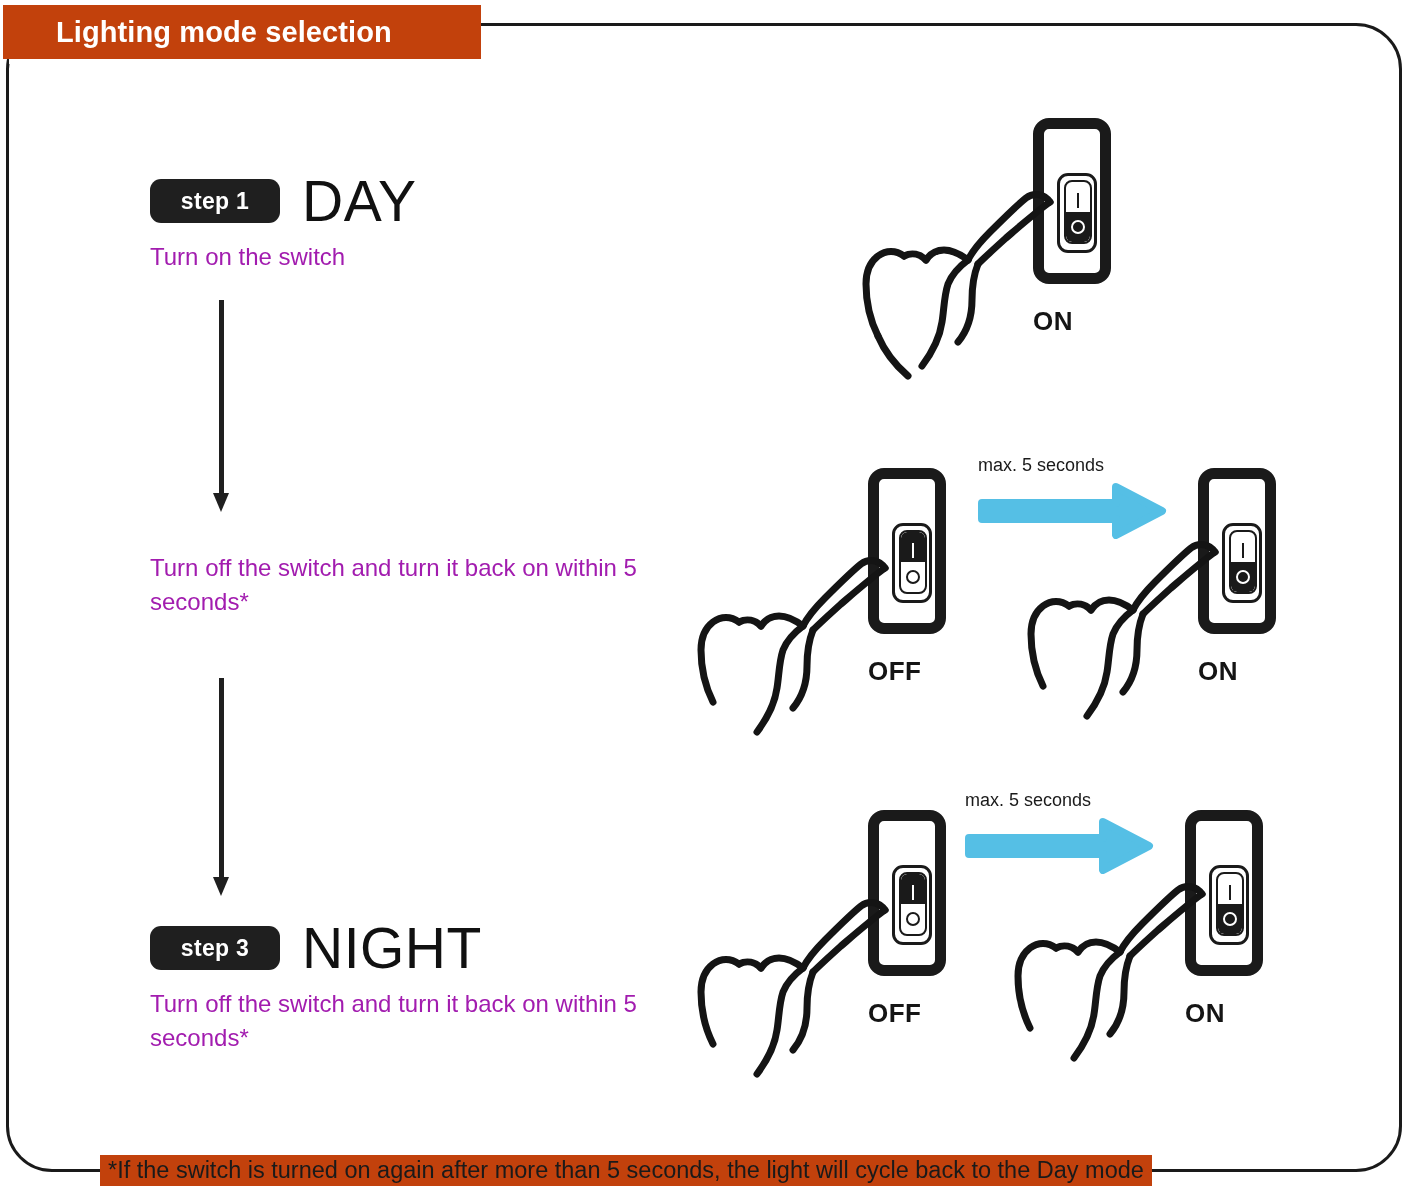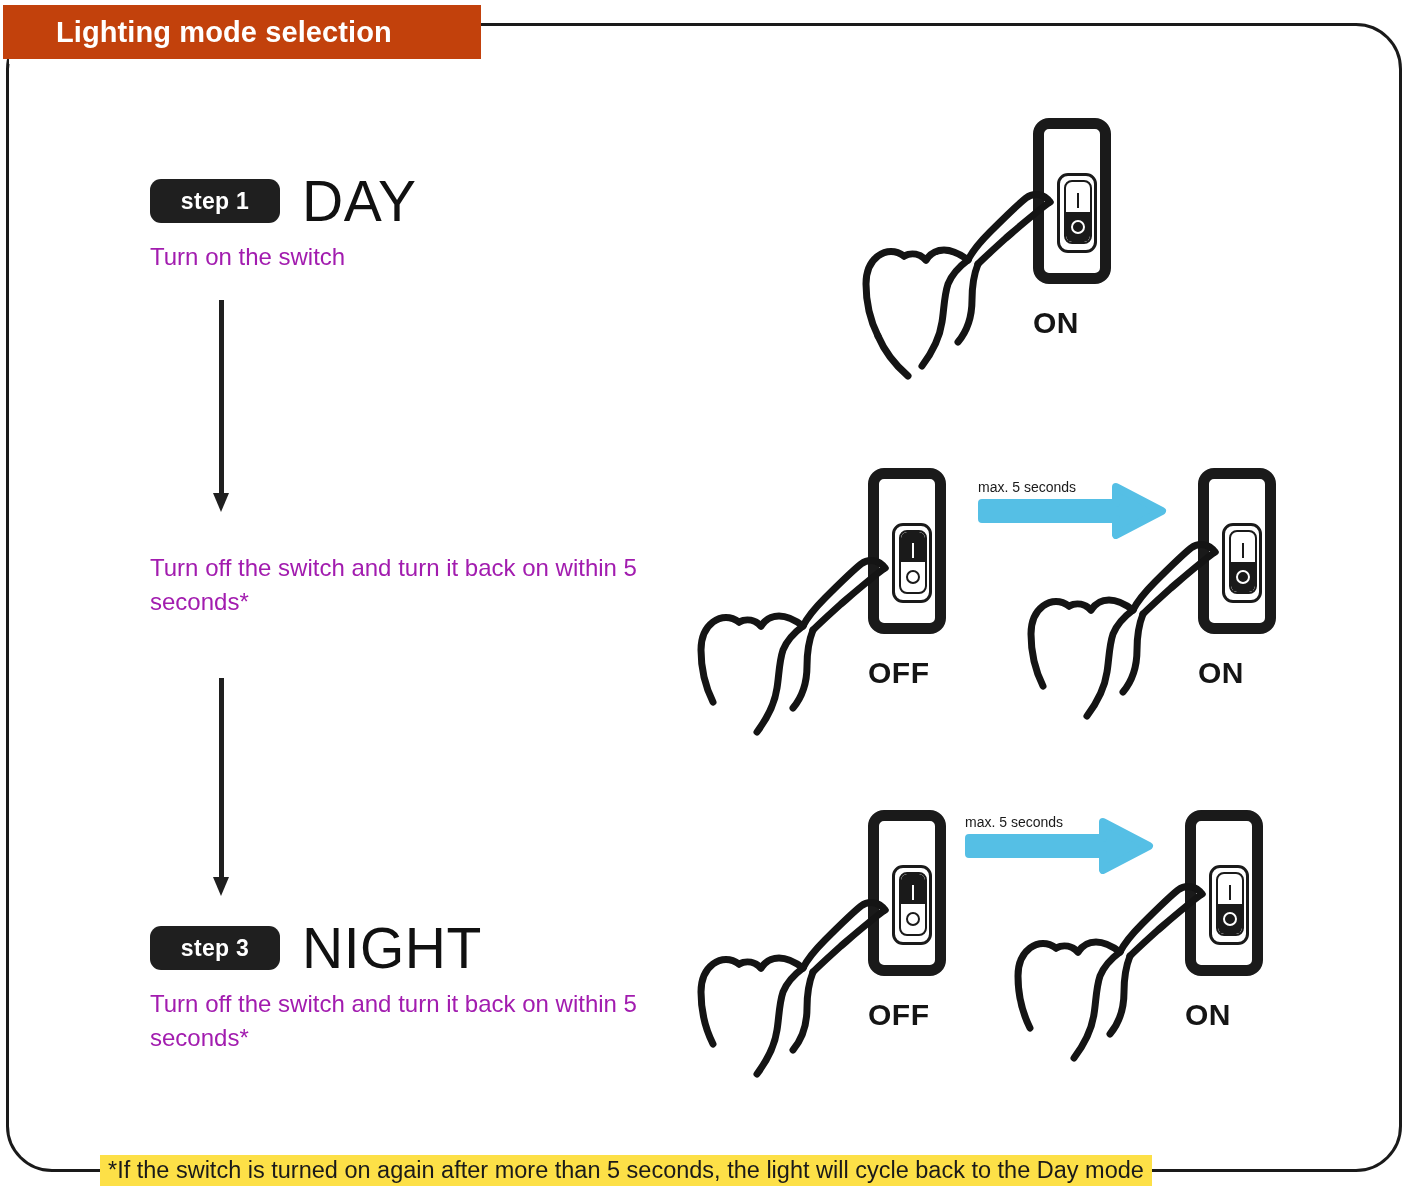--- a/index.html
+++ b/index.html
@@ -202,61 +202,60 @@
     box-sizing: border-box;
   }
   .state-off .sym-i { background: #ffffff; }
   .state-on  .sym-o { border-color: #ffffff; }
 
   .state-label {
     position: absolute;
     left: 123px;
     top: 188px;
     width: 120px;
-    font-size: 30px;
+    font-size: 26px;
     font-weight: bold;
     color: #151515;
     letter-spacing: 0.5px;
   }
 
   .hand-svg {
     position: absolute;
     left: 0px;
     top: 52px;
     width: 160px;
     height: 228px;
     overflow: visible;
   }
 
   
   .blue-arrow-group { position: absolute; }
   .blue-arrow-label {
     position: absolute;
     left: 0;
     top: 0;
-    font-size: 14px;
+    font-size: 18px;
     font-weight: 500;
     color: #1a1a1a;
     white-space: nowrap;
-    margin-top: 24px;
   }
   .blue-arrow-svg {
     position: absolute;
     left: 0;
     top: 28px;
   }
 
   
   .footnote {
     position: absolute;
     left: 100px;
     top: 1155px;
     font-size: 23.5px;
     color: #1a1a1a;
-    background: #fde047;
+    background: #c2410c;
     padding: 2px 8px;
     white-space: nowrap;
   }
 </style>
 </head>
 <body>
 
 <div id="page">
 
   <div class="frame">

